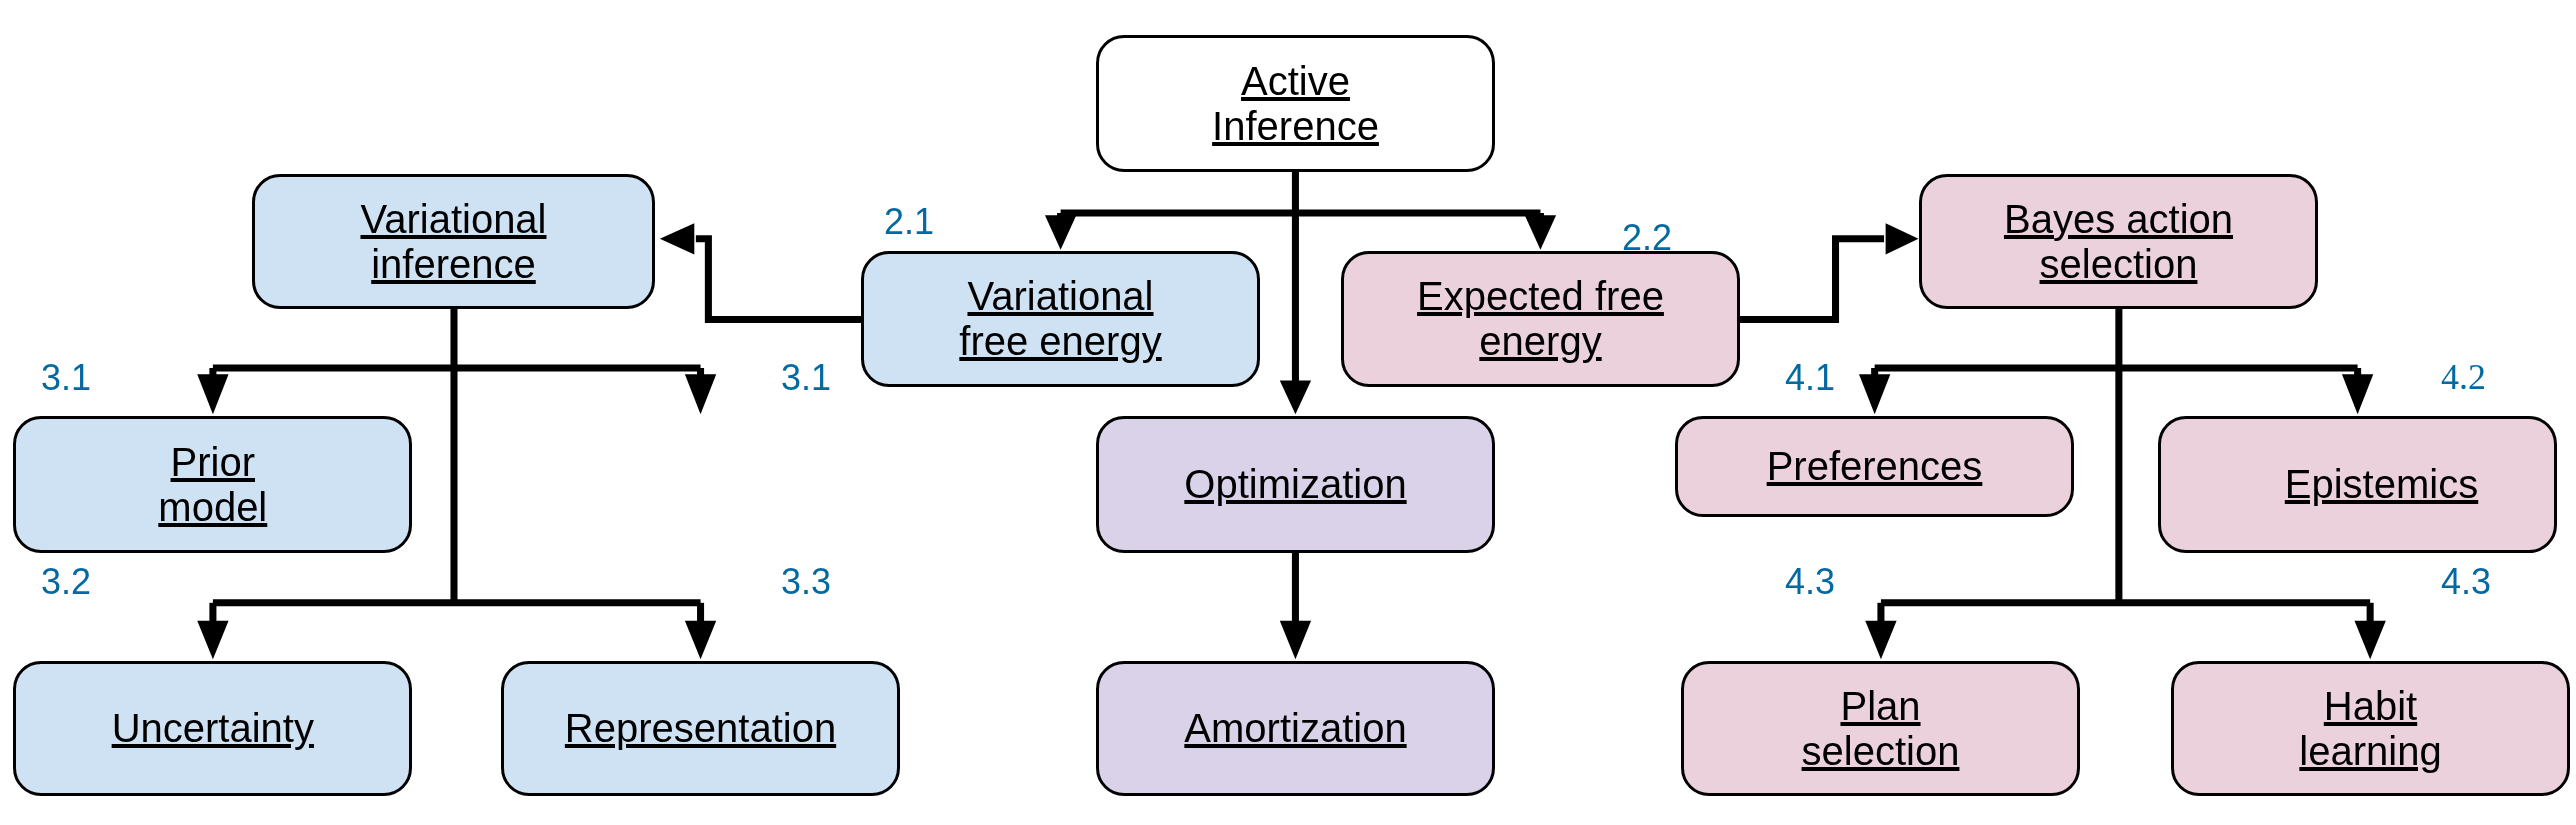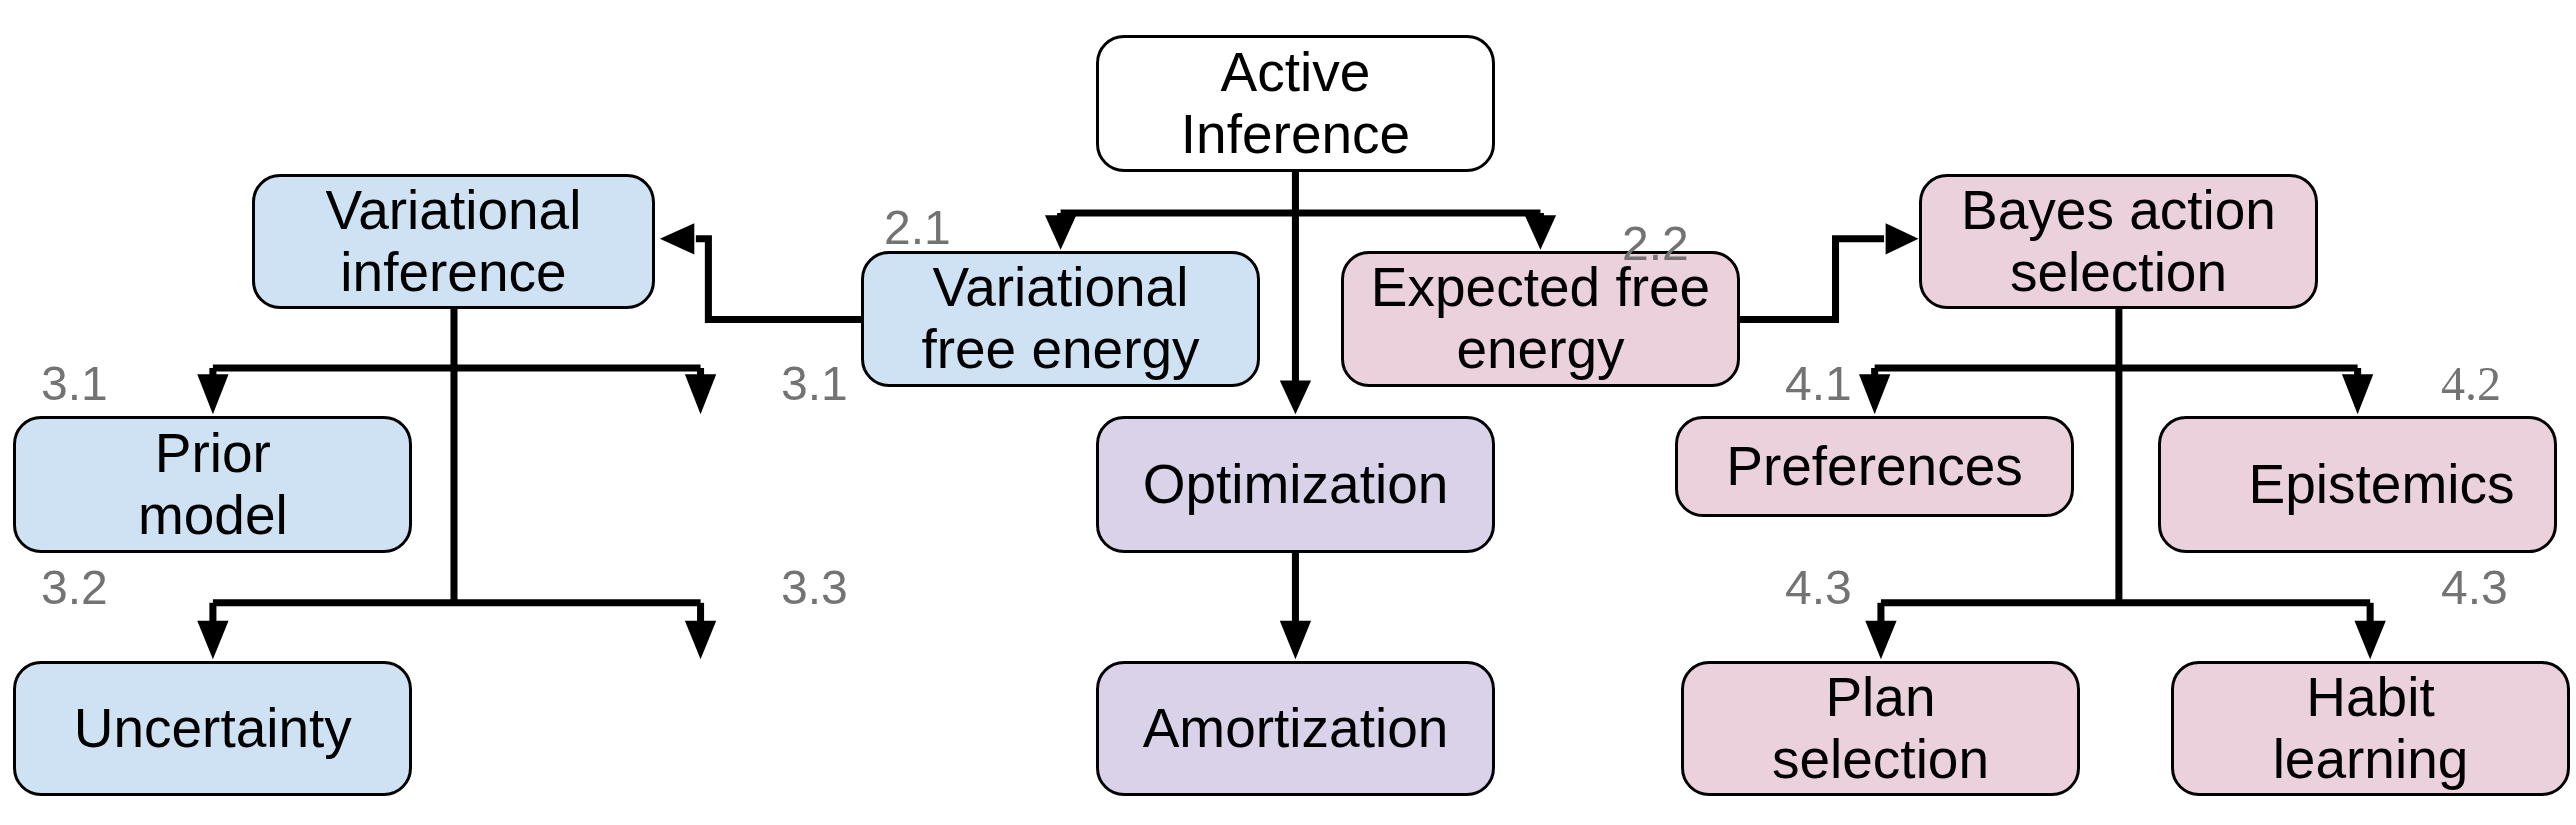--- a/index.html
+++ b/index.html
@@ -13,29 +13,30 @@
   #connectors{position:absolute;left:0;top:0;width:2576px;height:826px;}
   #connectors path{stroke:#000;stroke-width:9;fill:none;}
   #connectors polygon{fill:#000;stroke:none;}
   .node{
     position:absolute;
     box-sizing:border-box;
     border:3.9px solid #000;
     border-radius:28px;
     display:flex;align-items:center;justify-content:center;
     text-align:center;
-    font-size:55px;line-height:1.12;
+    font-size:40px;line-height:1.12;
     color:#000;
     white-space:pre-line;
     background:#fff;
+    text-decoration:underline;
   }
   .sec{
     position:absolute;
-    font-size:48px;line-height:1.1;
-    color:#737373;
+    font-size:36px;line-height:1.1;
+    color:#0369a1;
   }
 </style>
 </head>
 <body>
 
 <div id="canvas">
 
   <svg id="connectors" viewBox="0 0 3291 1055" xmlns="http://www.w3.org/2000/svg">
 
     <g>
@@ -115,20 +116,21 @@
 
 
   <div class="node" style="left: 1096px; top: 416px; width: 399px; height: 137px; background: rgb(217, 210, 233);">Optimization</div>
 
   <div class="node" style="left: 1675px; top: 416px; width: 399px; height: 101px; background: rgb(234, 209, 220);">Preferences</div>
 
   <div class="node" style="left: 2158px; top: 416px; width: 399px; height: 137px; background: rgb(234, 209, 220); padding-left: 48px;">Epistemics</div>
 
   <div class="node" style="left: 13.3px; top: 661px; width: 399px; height: 135px; background: rgb(207, 226, 243);">Uncertainty</div>
 
+  <div class="node" style="left: 501px; top: 661px; width: 399px; height: 135px; background: rgb(207, 226, 243);">Representation</div>
 
   <div class="node" style="left: 1096px; top: 661px; width: 399px; height: 135px; background: rgb(217, 210, 233);">Amortization</div>
 
   <div class="node" style="left: 1681px; top: 661px; width: 399px; height: 135px; background: rgb(234, 209, 220);">Plan
 selection</div>
 
   <div class="node" style="left: 2171px; top: 661px; width: 399px; height: 135px; background: rgb(234, 209, 220);">Habit
 learning</div>
 
   <div class="sec" style="left:884px;top:202px;">2.1</div>

